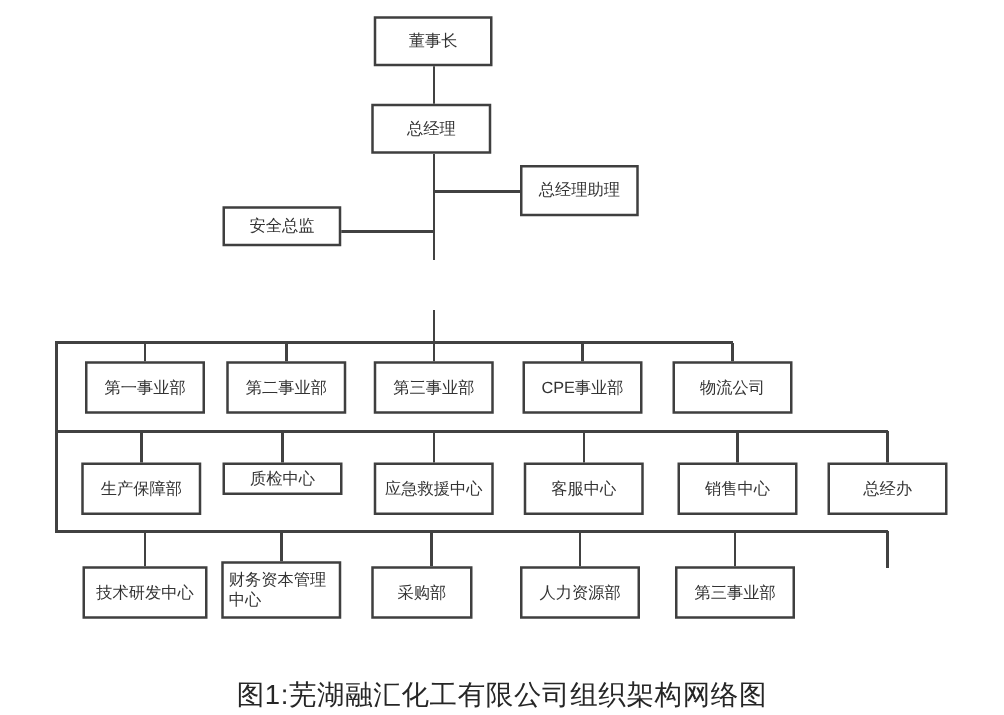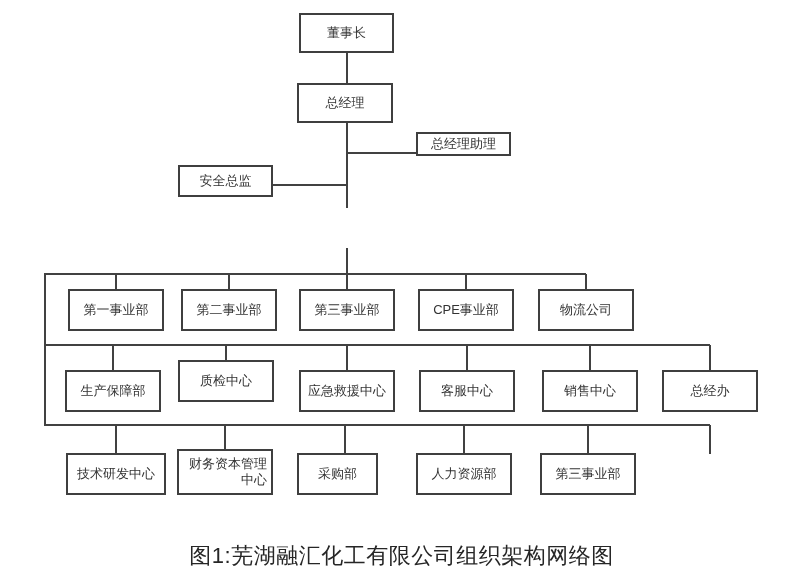--- a/index.html
+++ b/index.html
@@ -28,21 +28,21 @@
     position:absolute;
     box-sizing:border-box;
     border:2px solid var(--box-border);
     background:var(--background);
     color:var(--text);
     font-size:13px;
     line-height:1.25;
     display:flex;
     align-items:center;
     justify-content:center;
-    text-align:right;
+    text-align:left;
     padding:2px 4px;
   }
   .caption{
     position:absolute;
     left:0;right:0;
     top:541px;
     text-align:center;
     font-size:22px;
     color:#262626;
     letter-spacing:0.5px;
@@ -91,33 +91,33 @@
     <line x1="345" y1="425" x2="345" y2="454"></line>
     <line x1="464" y1="425" x2="464" y2="454"></line>
     <line x1="588" y1="425" x2="588" y2="454"></line>
     <line x1="710" y1="425" x2="710" y2="454"></line>
   </svg>
 
   <div class="node" style="left:299px;top:13px;width:95px;height:40px">董事长</div>
 
   <div class="node" style="left:297px;top:83px;width:96px;height:40px">总经理</div>
 
-  <div class="node" style="left:416px;top:132px;width:95px;height:24px">总经理助理</div>
+  <div class="node" style="left:416px;top:132px;width:95px;height:41px">总经理助理</div>
 
   <div class="node" style="left:178px;top:165px;width:95px;height:32px">安全总监</div>
 
 
   <div class="node" style="left:68px;top:289px;width:96px;height:42px">第一事业部</div>
   <div class="node" style="left:299px;top:289px;width:96px;height:42px">第三事业部</div>
   <div class="node" style="left:181px;top:289px;width:96px;height:42px">第二事业部</div>
   <div class="node" style="left:418px;top:289px;width:96px;height:42px">CPE事业部</div>
   <div class="node" style="left:538px;top:289px;width:96px;height:42px">物流公司</div>
 
   <div class="node" style="left:65px;top:370px;width:96px;height:42px">生产保障部</div>
-  <div class="node" style="left:178px;top:360px;width:96px;height:42px">质检中心</div>
+  <div class="node" style="left:178px;top:370px;width:96px;height:26px">质检中心</div>
   <div class="node" style="left:299px;top:370px;width:96px;height:42px">应急救援中心</div>
   <div class="node" style="left:419px;top:370px;width:96px;height:42px">客服中心</div>
   <div class="node" style="left:542px;top:370px;width:96px;height:42px">销售中心</div>
   <div class="node" style="left:662px;top:370px;width:96px;height:42px">总经办</div>
 
   <div class="node" style="left:66px;top:453px;width:100px;height:42px">技术研发中心</div>
   <div class="node" style="left:177px;top:449px;width:96px;height:46px">财务资本管理中心</div>
   <div class="node" style="left:297px;top:453px;width:81px;height:42px">采购部</div>
   <div class="node" style="left:416px;top:453px;width:96px;height:42px">人力资源部</div>
   <div class="node" style="left:540px;top:453px;width:96px;height:42px">第三事业部</div>

